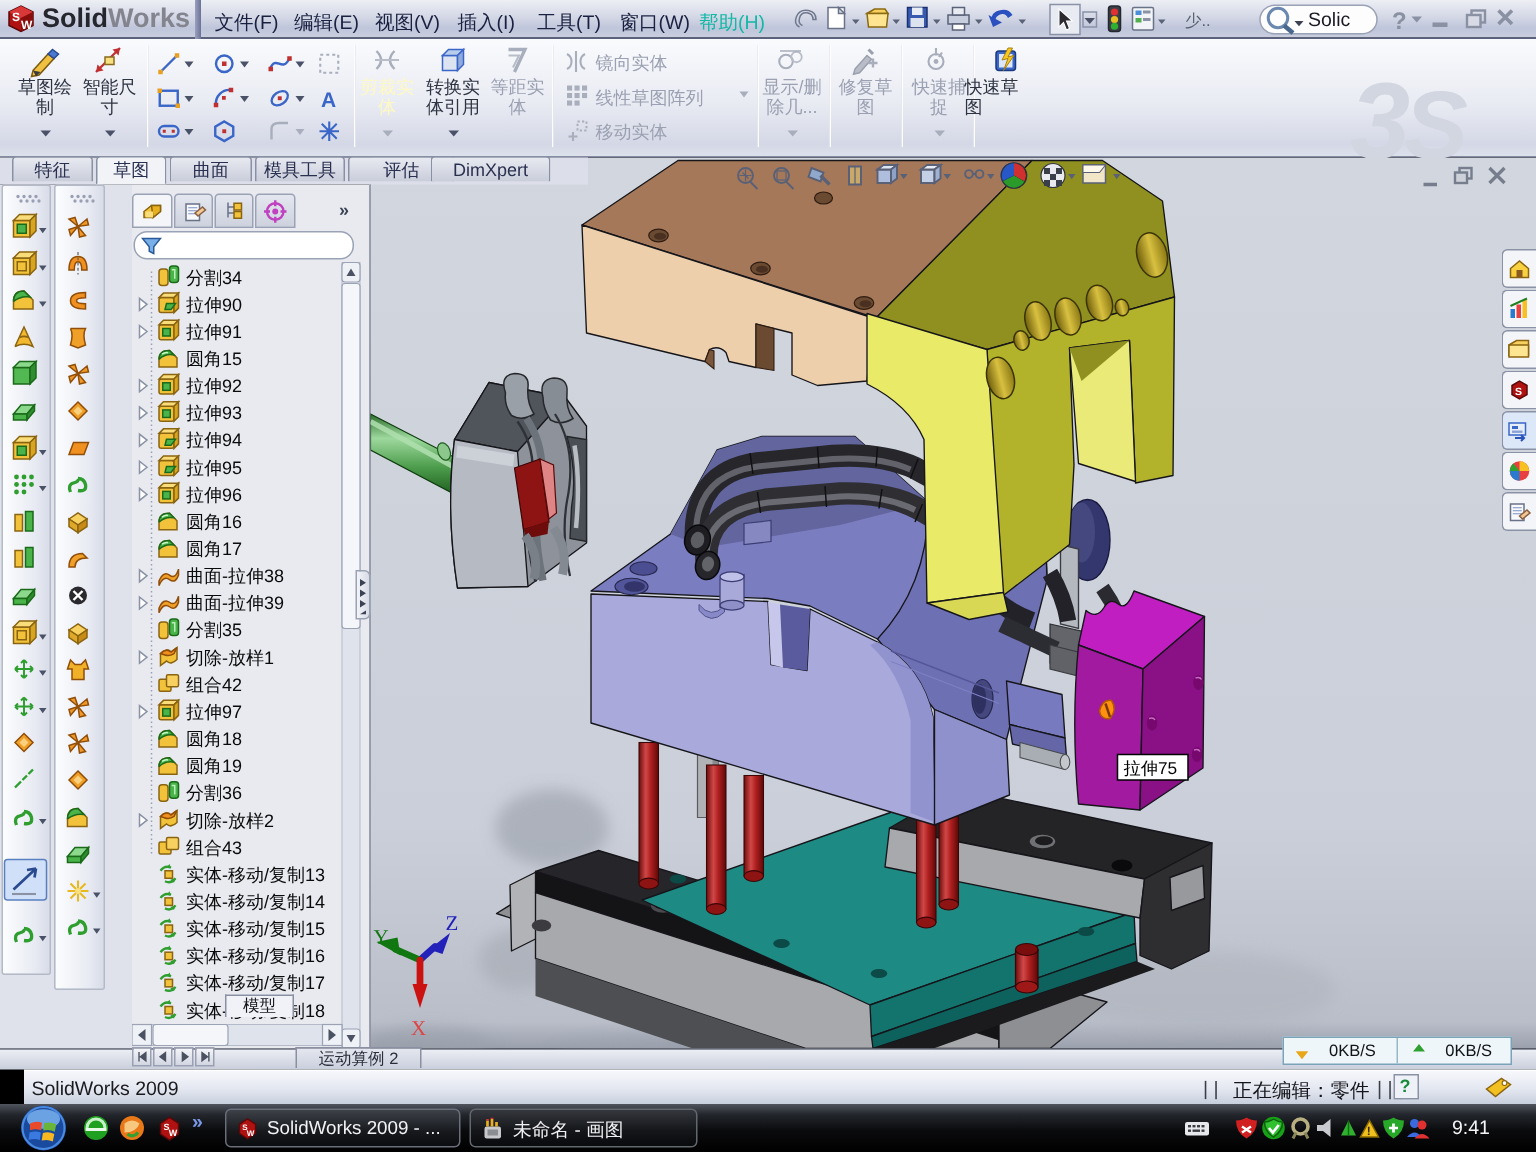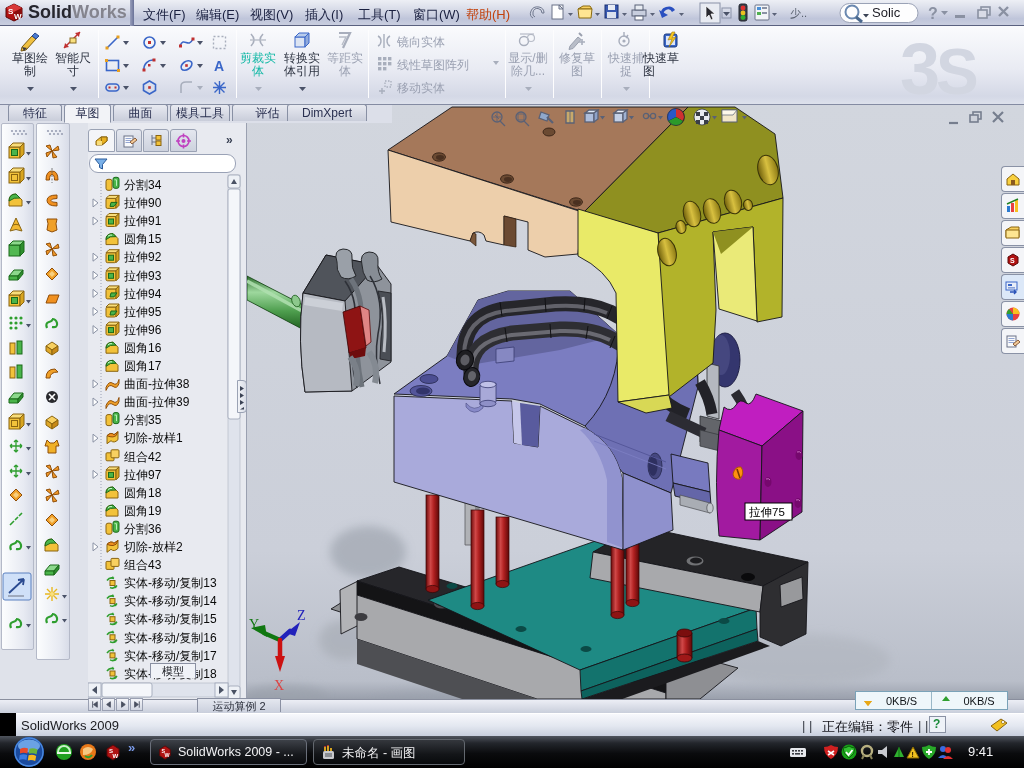--- a/index.html
+++ b/index.html
@@ -18,21 +18,21 @@
 </svg>
 <span class="tx" style="left:28px;top:2px;font-size:18px;font-weight:bold;color:#26262e">Solid<span style="color:#84848e">Works</span></span>
 <div class="ab" style="left:130px;top:0;width:4px;height:26px;background:linear-gradient(90deg,#9aa0bc,#6a7298)"></div>
 </div>
 <span class="tx" style="left:143px;top:6px;font-size:13px;color:#1a2040">文件(F)</span>
 <span class="tx" style="left:196px;top:6px;font-size:13px;color:#1a2040">编辑(E)</span>
 <span class="tx" style="left:250px;top:6px;font-size:13px;color:#1a2040">视图(V)</span>
 <span class="tx" style="left:305px;top:6px;font-size:13px;color:#1a2040">插入(I)</span>
 <span class="tx" style="left:358px;top:6px;font-size:13px;color:#1a2040">工具(T)</span>
 <span class="tx" style="left:413px;top:6px;font-size:13px;color:#1a2040">窗口(W)</span>
-<span class="tx" style="left:466px;top:6px;font-size:13px;color:#c2410c">帮助(H)</span>
+<span class="tx" style="left:466px;top:6px;font-size:13px;color:#14b8a6">帮助(H)</span>
 <svg class="ab" style="left:525px;top:0" width="499" height="26" viewBox="525 0 499 26">
 <g stroke-width="1">
  <path d="M533,18 q-4,-2 -2,-7 q2,-5 8,-4 q5,1 5,6 l-2,0 q0,-4 -4,-4.5 q-4,-.5 -5,3.5 q-1,4 2,5" fill="none" stroke="#70788e"></path>
  <rect x="552" y="5" width="11" height="14" fill="#fff" stroke="#6a7288"></rect>
         <path d="M559,5 l4,4 l-4,0 z" fill="#d8dce6" stroke="#6a7288"></path>
  <path d="M568,13 l5,0 l-2.5,3 z" fill="#5a6278"></path>
  <path d="M578,9 l5,-3 l7,0 l2,3 z" fill="#f8d060" stroke="#8a6a10"></path>
         <path d="M578,9 l14,0 l-1,9 l-12,0 z" fill="#ffe592" stroke="#8a6a10"></path>
  <path d="M595,13 l5,0 l-2.5,3 z" fill="#5a6278"></path>
  <rect x="605" y="5" width="13" height="13" fill="#3a5ab0" stroke="#1a3070"></rect>
@@ -70,21 +70,21 @@
  <text x="872" y="17" font-size="13" fill="#1a1a22">Solic</text>
  <text x="928" y="19" font-size="16" font-weight="bold" fill="#8a91a2">?</text>
  <path d="M941,11 l7,0 l-3.5,4 z" fill="#8a91a2"></path>
  <rect x="955" y="15" width="10" height="3" fill="#8a91a2"></rect>
  <rect x="981" y="7" width="9" height="8" fill="none" stroke="#8a91a2" stroke-width="1.6"></rect>
         <rect x="978" y="10" width="9" height="8" fill="#d8dbe6" stroke="#8a91a2" stroke-width="1.6"></rect>
  <path d="M999,7 l9,9 M1008,7 l-9,9" stroke="#8a91a2" stroke-width="2.4"></path>
 </g>
 </svg>
 <div class="ab" style="left:0;top:26px;width:1024px;height:79px;background:linear-gradient(180deg,#fafbfd 0%,#e9ebf3 55%,#d4d8e6 90%,#dde1ec 100%);border-bottom:1px solid #848ba2">
-<span class="tx" style="left:900px;top:2px;font-size:72px;font-weight:bold;color:#d2d6e1;letter-spacing:-4px">3<span style="font-size:64px">S</span></span>
+<span class="tx" style="left:900px;top:14px;font-size:72px;font-style:italic;font-weight:bold;color:#d2d6e1;letter-spacing:-4px">3<span style="font-size:64px">S</span></span>
 </div>
 <svg class="ab" style="left:19px;top:30px" width="22" height="22" viewBox="0 0 22 22">
       <path d="M3,17 l10,-11 l4,3 l-10,11 l-5,1 z" fill="#f0c040" stroke="#7a5a10"></path>
       <path d="M13,6 l3,-3 l4,3 l-3,3 z" fill="#4a7ad0" stroke="#2a4a90"></path>
       <path d="M3,17 l2,4 l3,-3 z" fill="#3a3a40"></path>
     </svg>
     <div class="tx" style="left:0px;top:52px;width:60px;text-align:center;font-size:12px;line-height:13px;color:#2e3442;white-space:normal">草图绘<br>制</div>
     <svg class="ab" style="left:26px;top:86px" width="9" height="6">
       <path d="M1,1 l7,0 l-3.5,4 z" fill="#4a5268"></path>
     </svg>
@@ -176,21 +176,21 @@
     <svg class="ab" style="left:196px;top:85px" width="8" height="6">
       <path d="M1,1 l6,0 l-3,4 z" fill="#a8aebc"></path>
     </svg>
 <svg class="ab" style="left:211px;top:79px" width="17" height="17" viewBox="0 0 17 17">
       <path d="M8.5,2 L8.5,15 M2,8.5 L15,8.5 M3.5,3.5 L13.5,13.5 M13.5,3.5 L3.5,13.5" stroke="#3a66c8" stroke-width="1.4"></path>
     </svg>
 <svg class="ab" style="left:247px;top:30px" width="22" height="22" viewBox="0 0 22 22">
       <path d="M4,4 C8,8 8,12 4,16 M16,4 C12,8 12,12 16,16" stroke="#a8aebc" stroke-width="1.6" fill="none"></path>
       <path d="M3,10 l16,0" stroke="#b8bdc8" stroke-width="1.4"></path>
     </svg>
-    <div class="tx" style="left:228px;top:52px;width:60px;text-align:center;font-size:12px;line-height:13px;color:#14b8a6;white-space:normal">剪裁实<br>体</div>
+    <div class="tx" style="left:228px;top:52px;width:60px;text-align:center;font-size:12px;line-height:13px;color:#fef9c3;white-space:normal">剪裁实<br>体</div>
     <svg class="ab" style="left:254px;top:86px" width="9" height="6">
       <path d="M1,1 l7,0 l-3.5,4 z" fill="#a8aebc"></path>
     </svg>
 <svg class="ab" style="left:291px;top:30px" width="22" height="22" viewBox="0 0 22 22">
       <rect x="4" y="7" width="10" height="10" fill="#dce4f2" stroke="#3a66c8"></rect>
       <polygon points="4,7 8,3 18,3 14,7" fill="#b8ccec" stroke="#3a66c8"></polygon>
       <polygon points="14,7 18,3 18,13 14,17" fill="#90aadc" stroke="#3a66c8"></polygon>
     </svg>
     <div class="tx" style="left:272px;top:52px;width:60px;text-align:center;font-size:12px;line-height:13px;color:#2e3442;white-space:normal">转换实<br>体引用</div>
     <svg class="ab" style="left:298px;top:86px" width="9" height="6">

